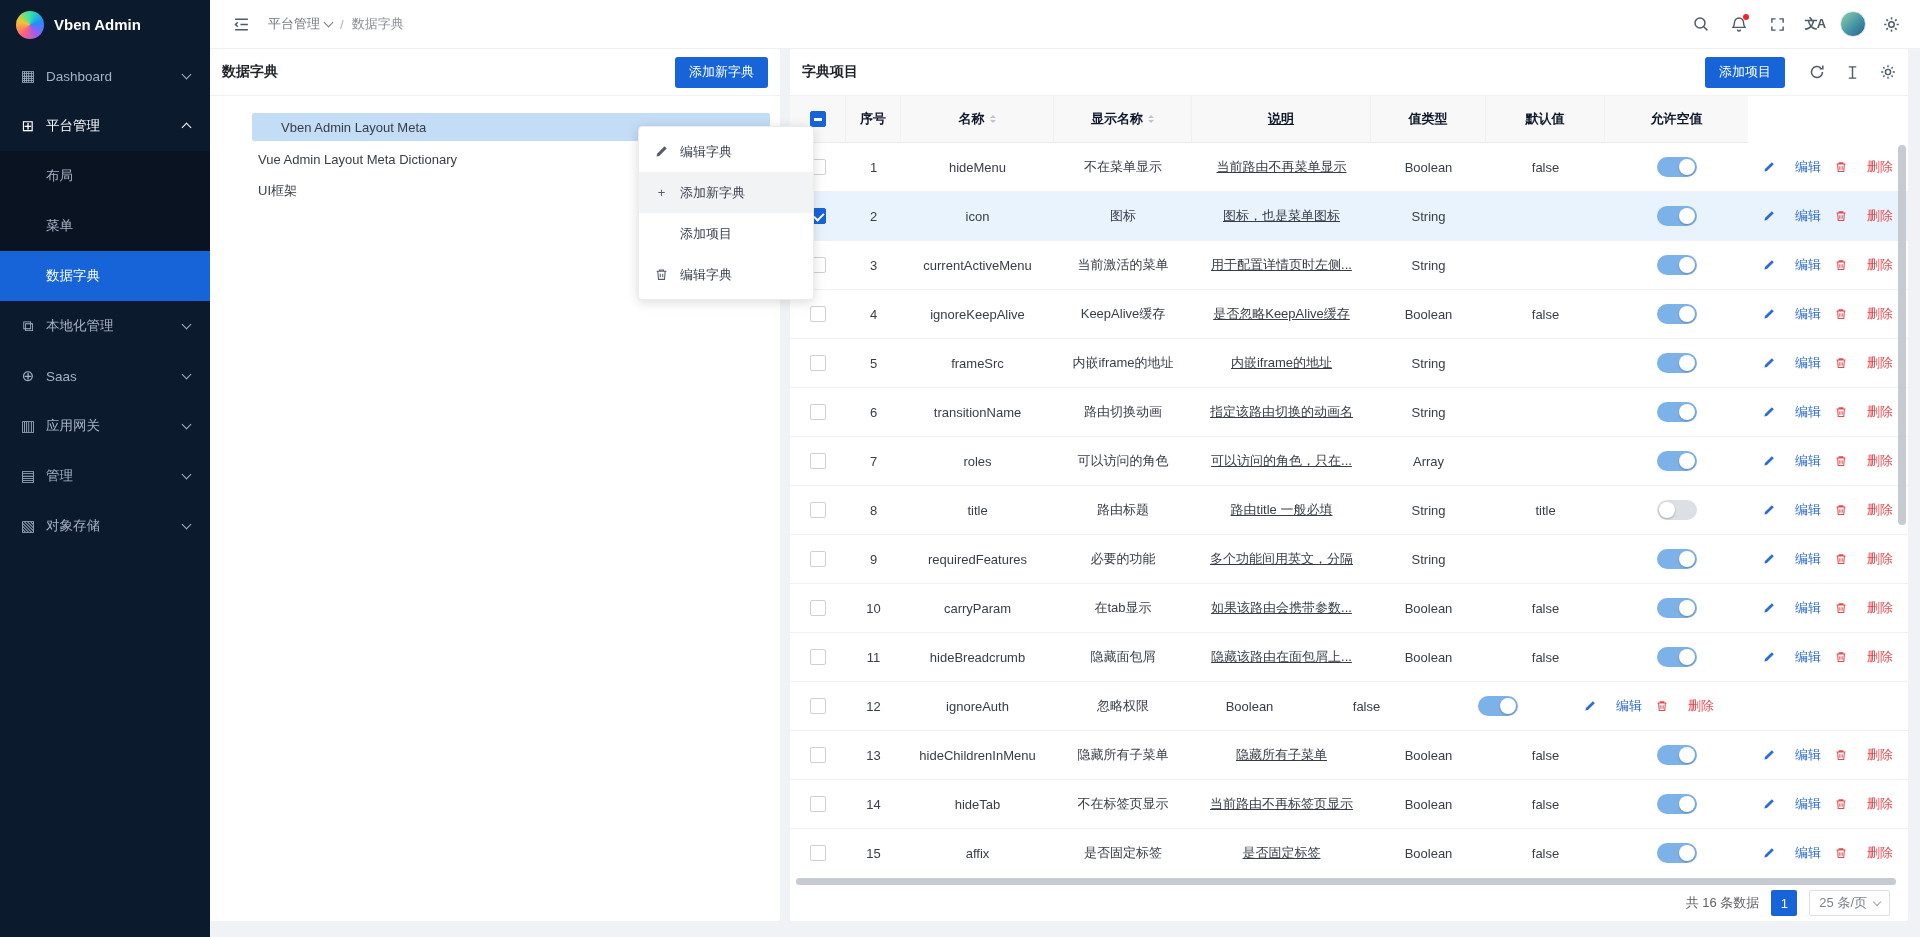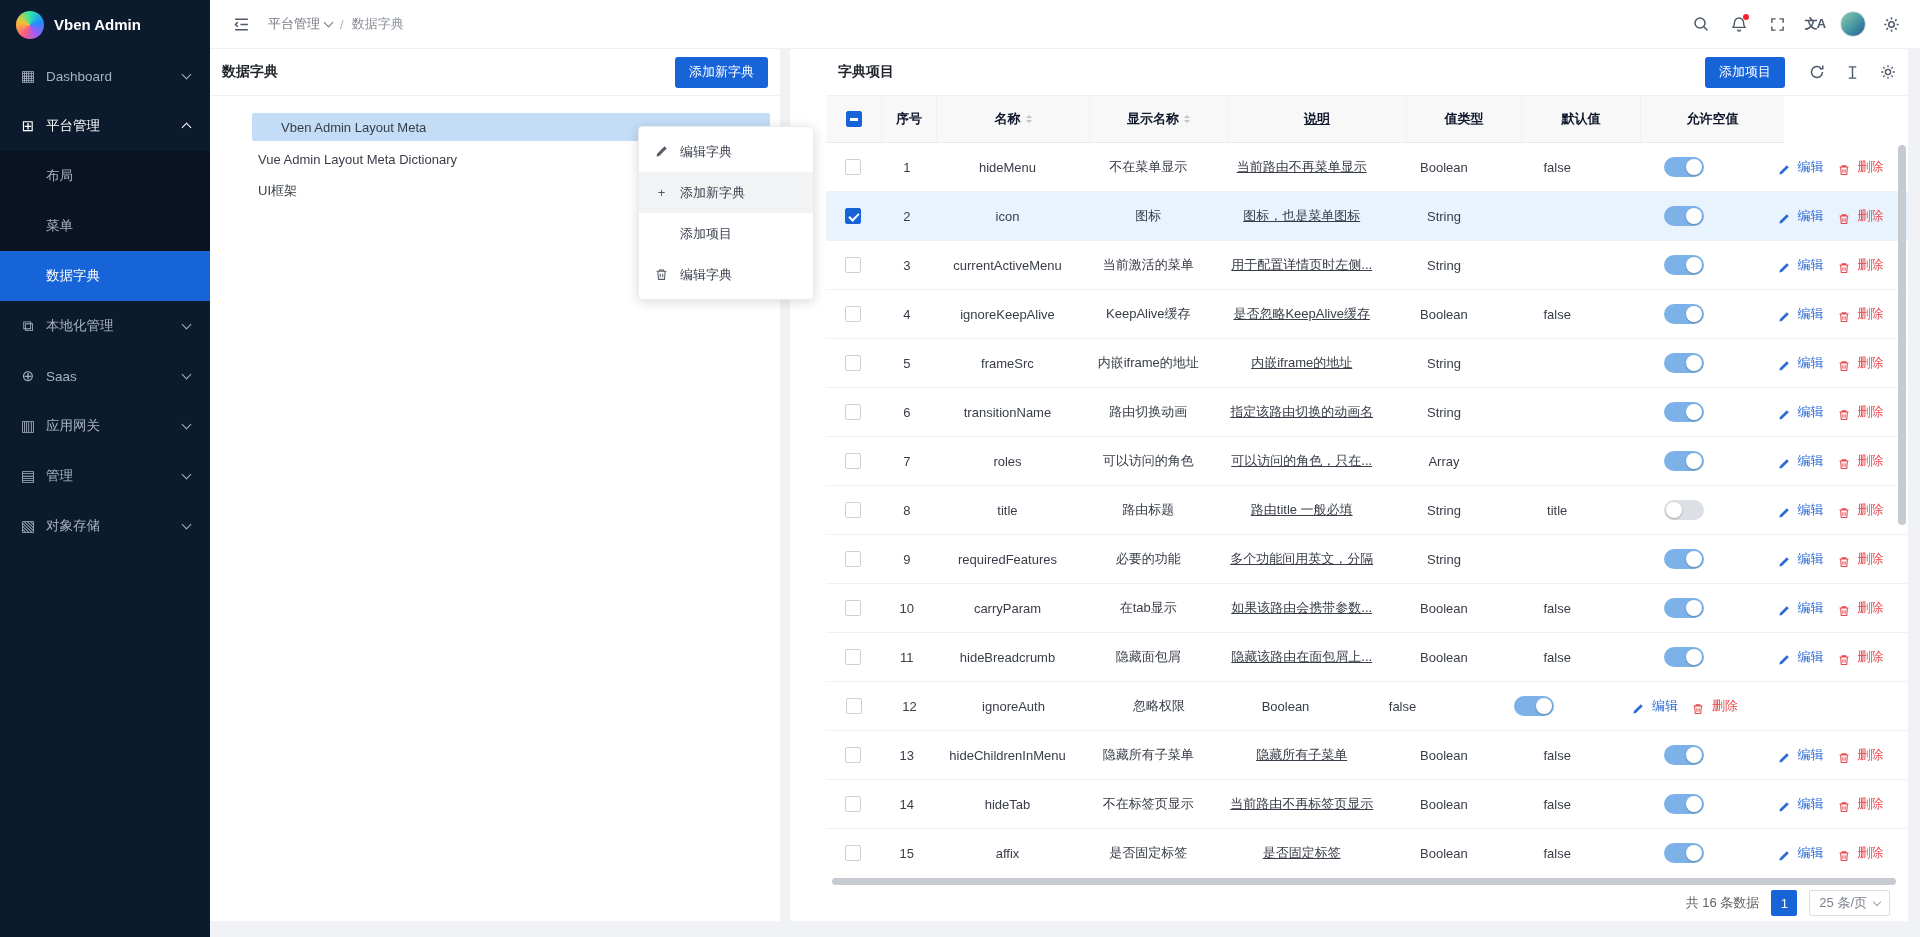--- a/index.html
+++ b/index.html
@@ -53,21 +53,21 @@
   .dict-item.selected { background:#c3ddf6;padding-left:29px; }
 
   
   .ctx { position:absolute; left:428px; top:77px; width:176px; background:#fff; border:1px solid #ececec; border-radius:4px;
     box-shadow:0 2px 12px rgba(0,0,0,.15); padding:4px 0; z-index:50; }
   .ctx-item { height:41px; display:flex; align-items:center; gap:11px; padding:0 15px; color:#3c4250; cursor:pointer; }
   .ctx-item.hover { background:#f2f3f5; }
   .ctx-item .ci { width:15px; display:inline-flex; justify-content:center; color:#565c68; font-style:normal; }
 
   
-  .items-card { flex:1; min-width:0; position:relative;padding-left:36px; }
+  .items-card { flex:1; min-width:0; position:relative; }
   .head-tools { margin-left:auto; display:flex; align-items:center; gap:20px; }
   .head-icon { color:#4e5969; cursor:pointer; display:inline-flex; }
   .head-tools .btn-primary { margin-right:4px; }
 
   
   .thead { display:flex; flex-shrink:0; }
   .th { height:47px; background:#f8f8f9; display:flex; align-items:center; justify-content:center; font-weight:bold; color:#0f172a;
     border-bottom:1px solid #e8eaec; border-right:1px solid #eef0f2; white-space:nowrap; overflow:hidden; }
   .th:last-child { border-right:none; }
   .tbody { flex:1; overflow:hidden; }
@@ -87,21 +87,21 @@
   .checkbox.checked::after { content:""; position:absolute; left:5px; top:2px; width:4px; height:8px;
     border-right:2px solid #fff; border-bottom:2px solid #fff; transform:rotate(45deg); }
   .checkbox.indet { background:#1764d9; border-color:#1764d9; }
   .checkbox.indet::after { content:""; position:absolute; left:3px; top:6px; width:8px; height:2.5px; background:#fff; }
 
   .switch { width:40px; height:20px; border-radius:10px; background:#dcdfe3; position:relative; display:inline-block; cursor:pointer; }
   .switch .knob { position:absolute; top:2px; left:2px; width:16px; height:16px; border-radius:50%; background:#fff; box-shadow:0 1px 2px rgba(0,0,0,.25); }
   .switch.on { background:#7db2e8; }
   .switch.on .knob { left:auto; right:2px; }
 
-  .op { display:inline-flex; align-items:flex-end; gap:8px; cursor:pointer; text-decoration:none;font-family:Liberation Serif, serif; }
+  .op { display:inline-flex; align-items:center; gap:20px; cursor:pointer; text-decoration:none;font-family:Liberation Serif, serif; }
   .op.edit { color:#2e6bd6; margin-right:14px; }
   .op.del { color:#e5484d; }
 
   
   .vscroll { position:absolute; right:2px; top:96px; width:8px; height:380px; border-radius:4px; background:#c6cad1; }
   .hscroll { height:7px; border-radius:4px; background:#c6cad1; margin:2px 12px 0 6px; flex-shrink:0; }
 
   
   .pager { height:36px; display:flex; align-items:center; justify-content:flex-end; gap:12px; padding-right:18px; color:#606266; flex-shrink:0; }
   .page-num { width:26px; height:26px; background:#1764d9; color:#fff; border-radius:2px; display:flex; align-items:center; justify-content:center; cursor:pointer; }

